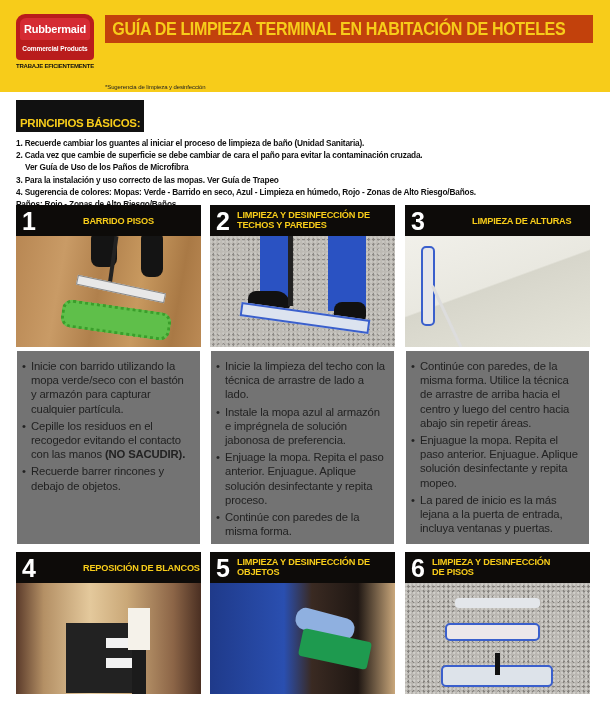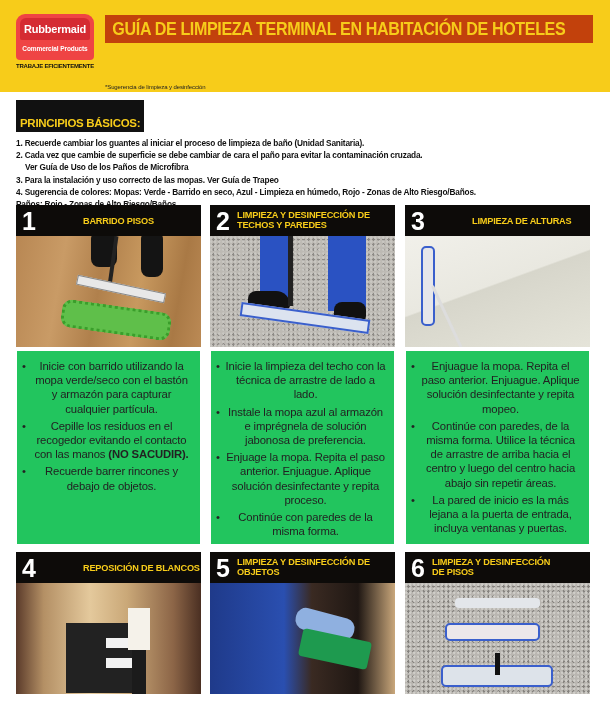--- a/index.html
+++ b/index.html
@@ -1,21 +1,21 @@
 <!DOCTYPE html>
 <html><head>
 <meta charset="utf-8">
 <style>
   * { box-sizing: border-box; margin: 0; padding: 0; }
   html, body { width: 610px; height: 702px; overflow: hidden; background: #ffffff; }
   body { font-family: "Liberation Sans", "DejaVu Sans", sans-serif; color: #1a1a1a; position: relative; }
 
   .header { position: absolute; left: 0; top: 0; width: 610px; height: 92px; background: #f7cc1a; }
   .logo { position: absolute; left: 16px; top: 14px; width: 80px; }
-  .logo-badge { width: 78px; height: 46px; background: #ef4444; border-radius: 9px 9px 4px 4px; position: relative; padding: 4px; }
+  .logo-badge { width: 78px; height: 46px; background: #b91c1c; border-radius: 9px 9px 4px 4px; position: relative; padding: 4px; }
   .logo-red { background: #d52b32; border-radius: 6px 6px 2px 2px; height: 22px; color: #fff; font-weight: bold; font-size: 11px; text-align: center; line-height: 22px; letter-spacing: -0.2px; }
   .logo-sub { color: #fff; font-size: 6.5px; font-weight: bold; text-align: center; margin-top: 5px; letter-spacing: -0.1px; }
   .logo-tag { font-size: 6px; font-weight: bold; color: #111; margin-top: 3px; letter-spacing: -0.2px; white-space: nowrap; }
   .title-bar { position: absolute; left: 105px; top: 15px; width: 488px; height: 28px; background: #c2410c; }
   .title-text { color: #f7cc1a; font-weight: bold; font-size: 17.5px; line-height: 28px; padding-left: 8px; white-space: nowrap; letter-spacing: -0.4px; transform: scaleX(0.92); transform-origin: left center; }
   .subtitle { position: absolute; left: 105px; top: 50px; width: 495px; font-weight: bold; font-size: 12.2px; line-height: 15px; color: #111; letter-spacing: -0.3px; }
   .subtitle-inner { transform: scaleX(0.93); transform-origin: left top; width: 535px; }
   .footnote { position: absolute; left: 105px; top: 84px; font-size: 6px; color: #222; letter-spacing: -0.1px; }
 
   .principles { position: absolute; left: 16px; top: 100px; width: 580px; }
@@ -24,21 +24,21 @@
   .principles-list div { white-space: nowrap; transform: scaleX(0.9); transform-origin: left center; }
   .principles-list .indent { padding-left: 10px; }
 
   .panel { position: absolute; }
   .panel-head { position: absolute; left: 0; top: 0; width: 185px; height: 31px; background: #0d0b09; }
   .panel-num { position: absolute; left: 6px; top: 1px; color: #fff; font-weight: bold; font-size: 25px; line-height: 30px; }
   .panel-title { position: absolute; left: 27px; color: #f7cc1a; font-weight: bold; font-size: 9.2px; line-height: 10px; letter-spacing: -0.2px; white-space: nowrap; }
   .panel-title.one { top: 11px; margin-left: 40px; }
   .panel-title.two { top: 5px; }
   .panel-img { position: absolute; left: 0; top: 31px; width: 185px; height: 111px; overflow: hidden; }
-  .panel-text { position: absolute; left: 1px; top: 146px; width: 183px; height: 193px; background: #22c55e; padding: 8px 8px 0 14px; text-align: center; }
+  .panel-text { position: absolute; left: 1px; top: 146px; width: 183px; height: 193px; background: #737373; padding: 8px 8px 0 14px; }
   .panel-text ul { list-style: none; }
   .panel-text li { position: relative; font-size: 11.3px; line-height: 14.2px; color: #222; margin-bottom: 3px; letter-spacing: -0.15px; }
   .panel-text li::before { content: "•"; position: absolute; left: -9px; top: 0; }
   .panel-text li b { font-weight: bold; }
 
   .c1 { left: 16px; } .c2 { left: 210px; } .c3 { left: 405px; }
   .r1 { top: 205px; } .r2 { top: 552px; }
 
   
   .img-wood { background: linear-gradient(100deg, #b88753 0%, #c99b66 25%, #b0804c 45%, #c8995f 65%, #a97945 85%, #bb8a55 100%); }
@@ -126,22 +126,22 @@
   <div class="panel-head">
     <span class="panel-num">3</span>
     <span class="panel-title one">LIMPIEZA DE ALTURAS</span>
   </div>
   <div class="panel-img img-wall">
     <div class="shape" style="left:16px;top:10px;width:14px;height:80px;background:#e6e6ea;border:2px solid #3a5fcc;border-radius:5px;"></div>
     <div class="shape" style="left:26px;top:50px;width:3px;height:80px;background:#ddd;transform:rotate(-25deg);transform-origin:top;"></div>
   </div>
   <div class="panel-text">
     <ul>
+      <li>Continúe con paredes, de la misma forma. Utilice la técnica de arrastre de arriba hacia el centro y luego del centro hacia abajo sin repetir áreas.</li>
       <li>Enjuague la mopa. Repita el paso anterior. Enjuague. Aplique solución desinfectante y repita mopeo.</li>
-      <li>Continúe con paredes, de la misma forma. Utilice la técnica de arrastre de arriba hacia el centro y luego del centro hacia abajo sin repetir áreas.</li>
       <li>La pared de inicio es la más lejana a la puerta de entrada, incluya ventanas y puertas.</li>
     </ul>
   </div>
 </div>
 
 <div class="panel c1 r2">
   <div class="panel-head">
     <span class="panel-num">4</span>
     <span class="panel-title one">REPOSICIÓN DE BLANCOS</span>
   </div>

